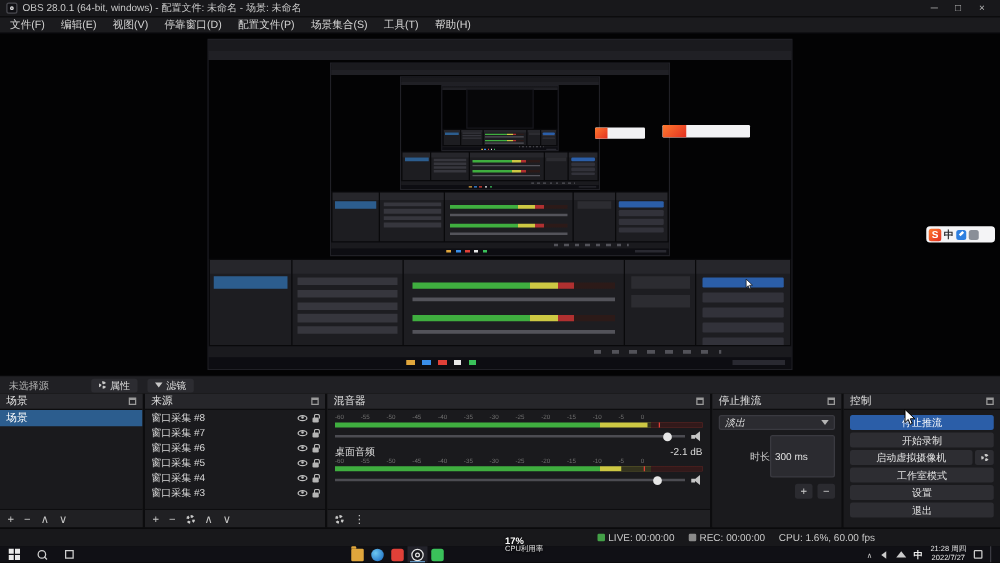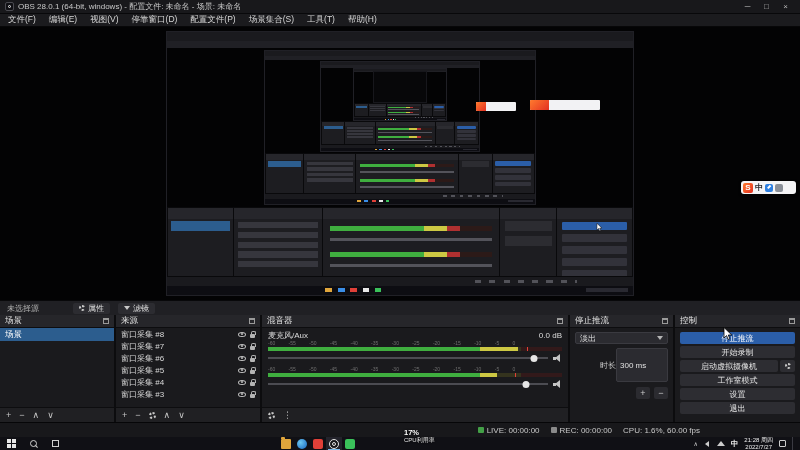--- a/index.html
+++ b/index.html
@@ -92,21 +92,21 @@
   .slid{display:flex;align-items:center;gap:5px;height:10px;}
   .track{flex:1;height:2px;background:#4c4c52;position:relative;}
   .thumb{position:absolute;top:-2.5px;width:7px;height:7px;border-radius:50%;background:#e6e6e6;transform:translateX(-50%);}
   .ic-spk{width:9px;height:8px;position:relative;flex:none;}
   .ic-spk::before{content:"";position:absolute;left:0;top:2.5px;width:3px;height:3px;background:#c5c5c5;}
   .ic-spk::after{content:"";position:absolute;left:2px;top:0;border-top:4px solid transparent;border-bottom:4px solid transparent;border-right:5px solid #c5c5c5;}
   .kebab{font-size:9px;color:#c5c5c5;}
 
   
   .transwrap{padding:4px 5px 0;}
-  .combo{height:12px;background:#2b2b30;border:1px solid #3a3a40;border-radius:2px;display:flex;align-items:center;justify-content:space-between;padding:0 4px;font-size:8px;color:#e0e0e0;}
+  .combo{height:12px;background:#2b2b30;border:1px solid #3a3a40;border-radius:2px;display:flex;align-items:center;justify-content:space-between;padding:0 4px;font-size:8px;color:#e0e0e0;font-style:italic;}
   .caret{width:0;height:0;border-left:3px solid transparent;border-right:3px solid transparent;border-top:4px solid #b5b5b5;}
   .durrow{display:flex;align-items:center;justify-content:flex-end;margin-top:4px;font-size:8px;color:#cccccc;}
   .spin{width:52px;height:12px;background:#2b2b30;border:1px solid #3a3a40;border-radius:2px;display:flex;align-items:center;padding:16px 3px;font-size:8px;color:#e0e0e0;}
   .trow{display:flex;gap:4px;justify-content:flex-end;margin-top:5px;}
   .sqbtn{width:14px;height:12px;background:#2b2b30;border-radius:2px;color:#cccccc;font-size:9px;display:flex;align-items:center;justify-content:center;}
 
   
   .ctrlwrap{padding:4px 5px;display:flex;flex-direction:column;gap:2px;}
   .cbtn{height:12px;background:#2d2d32;border-radius:2px;font-size:8px;color:#e6e6e6;display:flex;align-items:center;justify-content:center;white-space:nowrap;overflow:hidden;text-align:center;}
   .cbtn.primary{background:#2b5ea8;color:#ffffff;}
@@ -412,37 +412,37 @@
       </div>
     </div>
 
     <div class="panel p-mixer">
       <div class="p-head">
         <span>混音器</span>
         <i class="ic-pin"></i>
       </div>
       <div class="p-body mixwrap">
         <div class="mixch">
-          <div class="mixtop">
-            <span>麦克风/Aux</span>
-            <span>0.0 dB</span>
-          </div>
           <div class="mixscale">-60 -55 -50 -45 -40 -35 -30 -25 -20 -15 -10 -5 0</div>
           <div class="meter">
             <span class="meter-dim" style="width: 15%;"></span>
             <span class="peak p1"></span>
           </div>
           <div class="slid">
             <div class="track">
               <span class="thumb" style="left: 95%;"></span>
             </div>
             <i class="ic-spk"></i>
           </div>
         </div>
         <div class="mixch">
+          <div class="mixtop">
+            <span>桌面音频</span>
+            <span>-2.1 dB</span>
+          </div>
           <div class="mixscale">-60 -55 -50 -45 -40 -35 -30 -25 -20 -15 -10 -5 0</div>
           <div class="meter">
             <span class="meter-dim" style="width: 22%;"></span>
             <span class="peak p2"></span>
           </div>
           <div class="slid">
             <div class="track">
               <span class="thumb" style="left: 92%;"></span>
             </div>
             <i class="ic-spk"></i>

